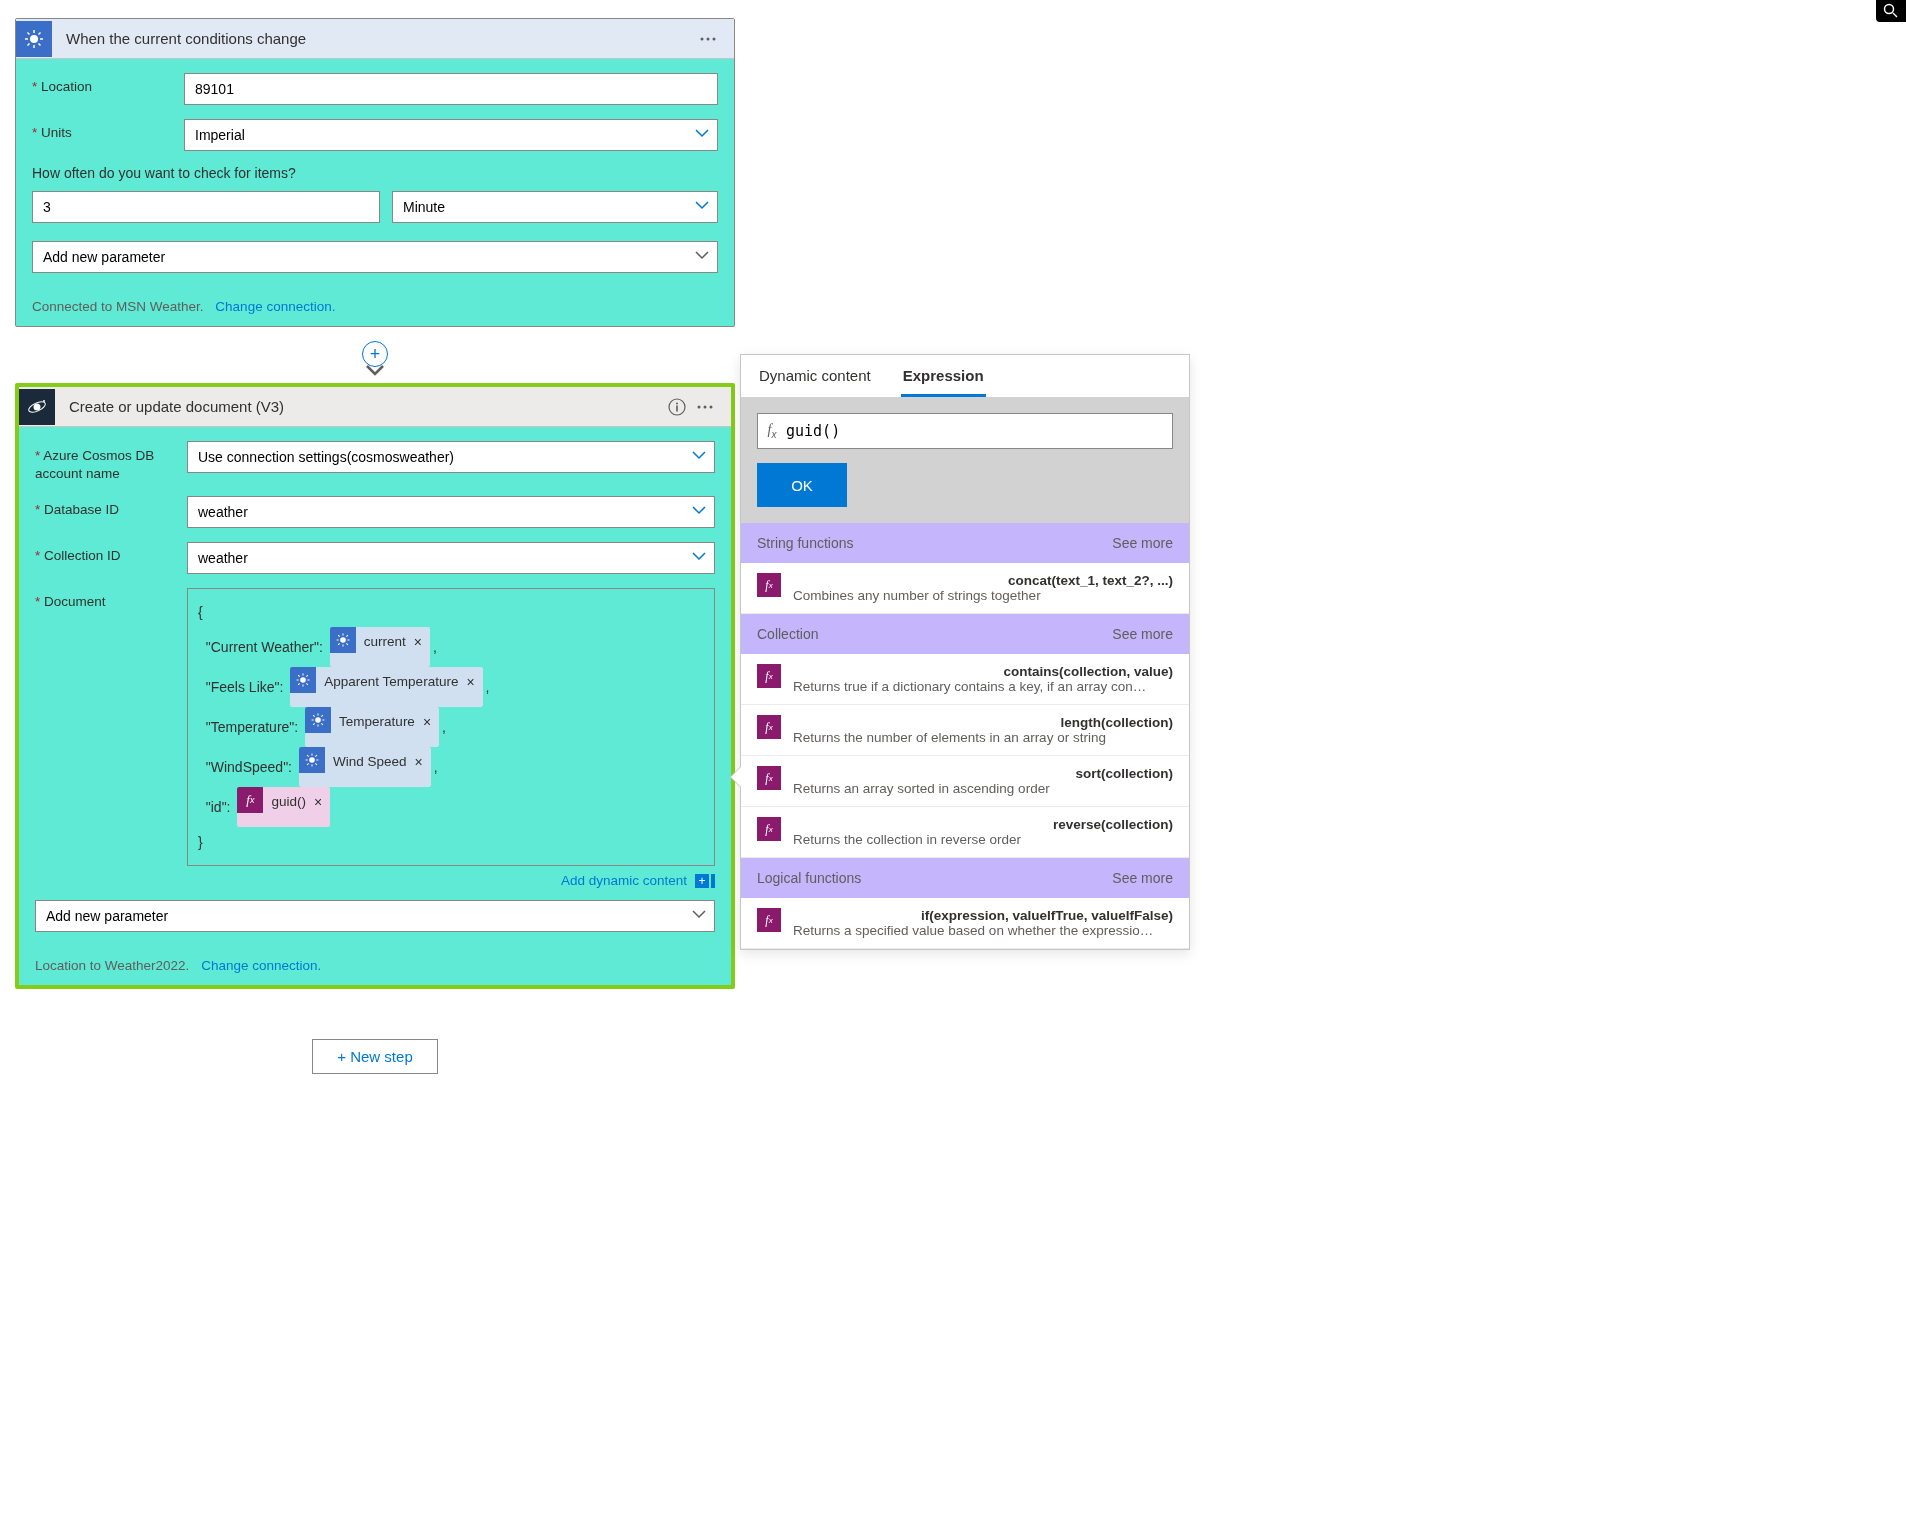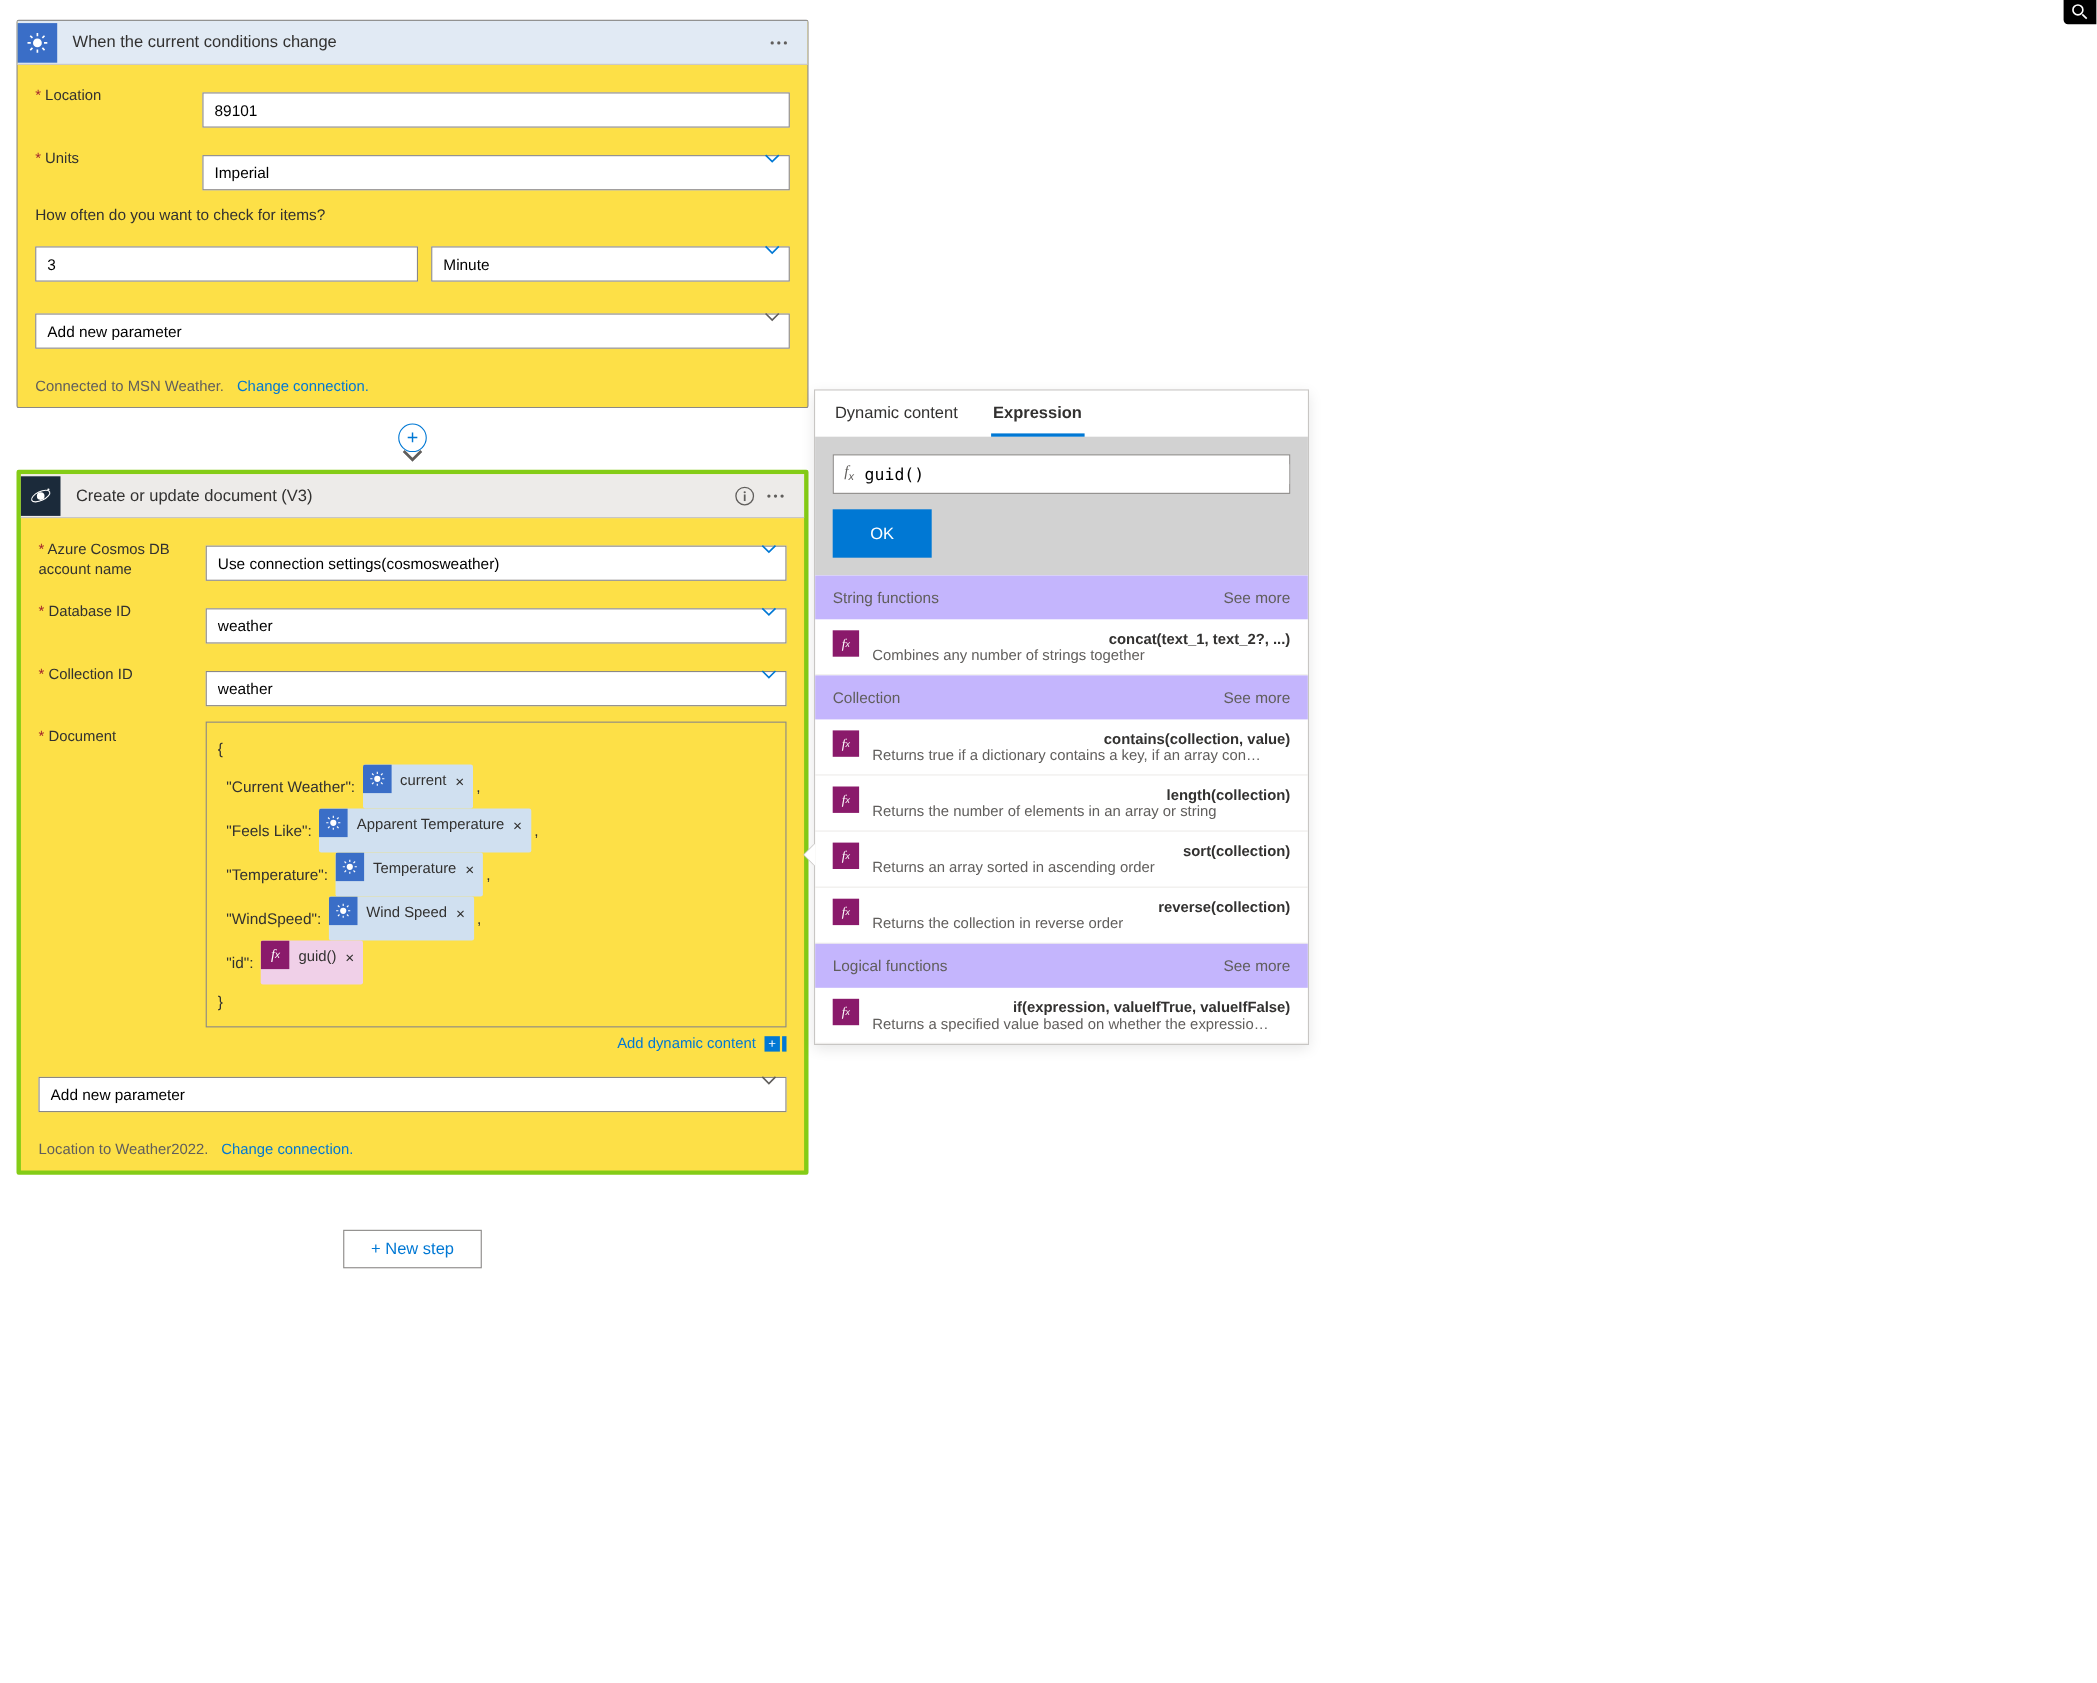--- a/index.html
+++ b/index.html
@@ -1,32 +1,32 @@
 <!DOCTYPE html>
 <html><head>
 <meta charset="utf-8">
 <style>
   * { box-sizing: border-box; margin: 0; padding: 0; font-family: "Segoe UI", Arial, sans-serif; }
   body { background: #fff; font-size: 14px; color: #323130; position: relative; width: 1906px; height: 1530px; }
   .canvas { width: 720px; margin-left: 15px; padding-top: 18px; }
-  .card { border: 1px solid #8a8886; background: #fde047; border-radius: 2px; margin-bottom: 0; }
+  .card { border: 1px solid #8a8886; background: #5eead4; border-radius: 2px; margin-bottom: 0; }
   .card.selected { border: 4px solid #84cc16; }
   .card-header { display: flex; align-items: center; background: #e1eaf4; border-bottom: 1px solid #c8c6c4; height: 40px; padding: 0 12px 0 0; position: relative; }
   .card-header.grey { background: #edebe9; }
   .card-icon { width: 36px; height: 36px; display: flex; align-items: center; justify-content: center; color: #fff; margin-right: 14px; }
   .card-icon.blue { background: #3a6ec7; }
   .card-icon.dark { background: #1b2a3a; }
   .card-title { font-size: 15px; flex: 1; }
   .hdr-btn { width: 28px; height: 28px; display: flex; align-items: center; justify-content: center; color: #605e5c; cursor: pointer; }
   .card-body { padding: 14px 16px 14px 16px; }
   .form-row { display: flex; align-items: flex-start; margin-bottom: 14px; }
   .form-label { width: 152px; padding-top: 6px; font-size: 13.5px; }
   .req::before { content: "* "; color: #a4262c; }
   .form-field { flex: 1; }
-  .input { width: 100%; height: 32px; border: 1px solid #8a8886; padding: 12px 10px; font-size: 14px; background: #fff; margin-top: 11px; }
+  .input { width: 100%; height: 32px; border: 1px solid #8a8886; padding: 12px 10px; font-size: 14px; background: #fff; }
   .select-wrap { position: relative; }
   .select-wrap .input { padding-right: 34px; }
   .chev { position: absolute; right: 8px; top: 6px; color: #0078d4; pointer-events: none; }
   .question { font-size: 14px; margin: 6px 0 10px 0; }
   .poll-row { display: flex; gap: 12px; }
   .poll-row .input { flex: 1; }
   .poll-row .select-wrap { flex: 1; }
   .addparam { margin-top: 18px; }
   .conn-row { padding: 12px 16px 12px 16px; font-size: 13.5px; color: #605e5c; }
   .conn-row a { color: #0078d4; text-decoration: none; margin-left: 8px; cursor: pointer; }

